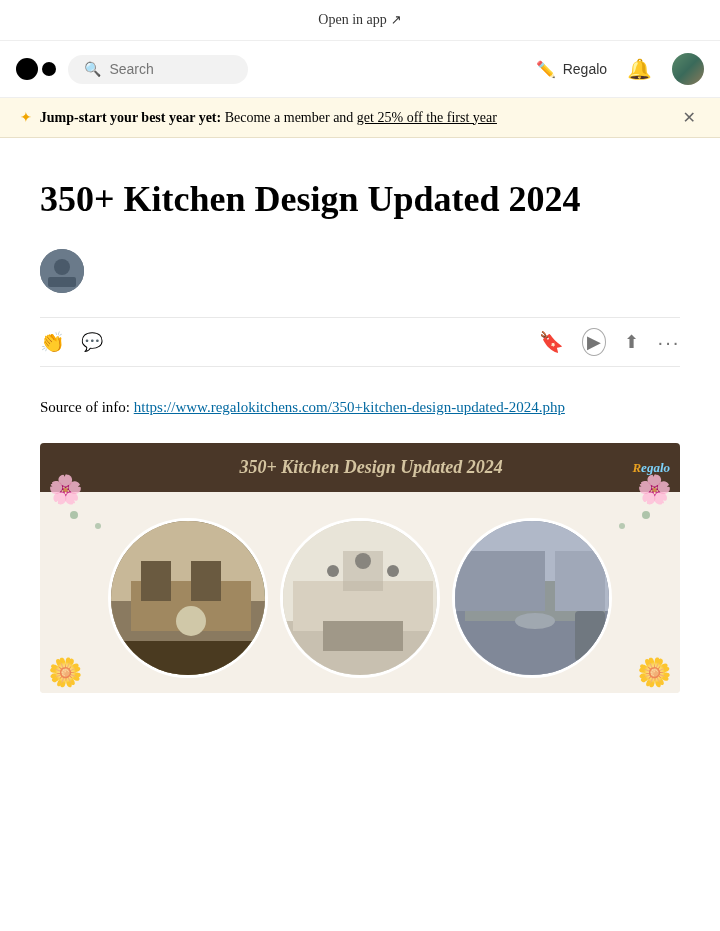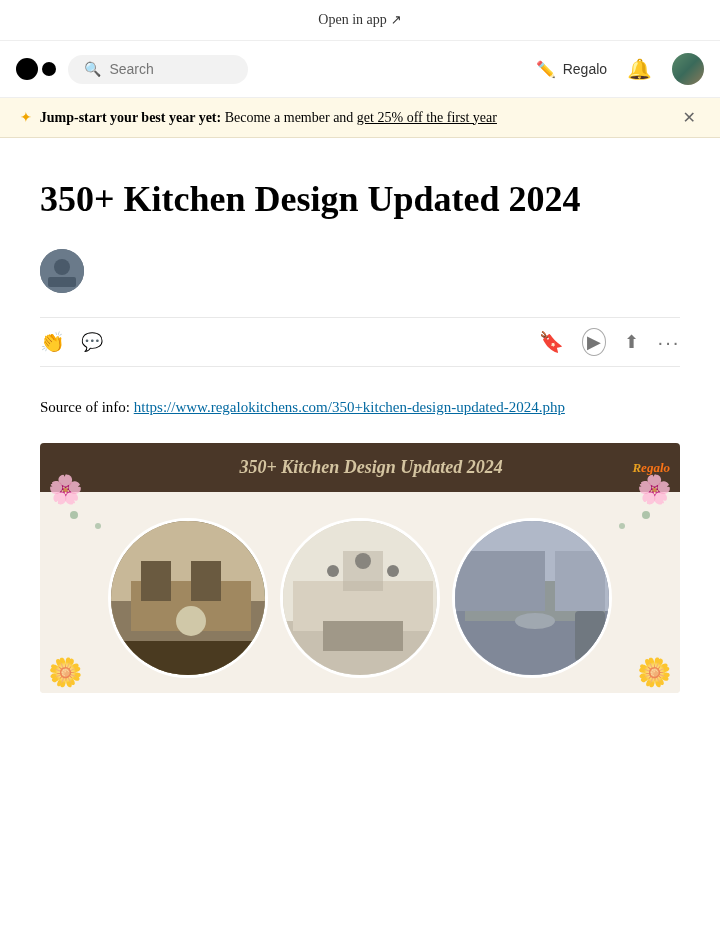--- a/index.html
+++ b/index.html
@@ -386,21 +386,21 @@
     <a href="#">https://www.regalokitchens.com/350+kitchen-design-updated-2024.php</a>
   </p>
 
   <div class="article-image">
     <div class="kitchen-collage">
 
       <div class="collage-header">
         <span style="width:60px;"></span>
         <span class="collage-header-title">350+ Kitchen Design Updated 2024</span>
         <span class="collage-logo">
-          <span style="color:#e8a020; font-size:13px; font-style:italic; font-weight:700;">R<span style="color:#f97316;">egalo</span></span>
+          <span style="color:#e8a020; font-size:13px; font-style:italic; font-weight:700;">R<span style="color:#7dd3fc;">egalo</span></span>
         </span>
       </div>
 
       <div style="position:absolute;top:68px;left:30px;width:8px;height:8px;border-radius:50%;background:#90b090;opacity:0.7;"></div>
       <div style="position:absolute;top:80px;left:55px;width:6px;height:6px;border-radius:50%;background:#90b090;opacity:0.6;"></div>
       <div style="position:absolute;top:68px;right:30px;width:8px;height:8px;border-radius:50%;background:#90b090;opacity:0.7;"></div>
       <div style="position:absolute;top:80px;right:55px;width:6px;height:6px;border-radius:50%;background:#90b090;opacity:0.6;"></div>
 
       <div class="collage-circles">
         <div class="circle-img circle-img-1">

